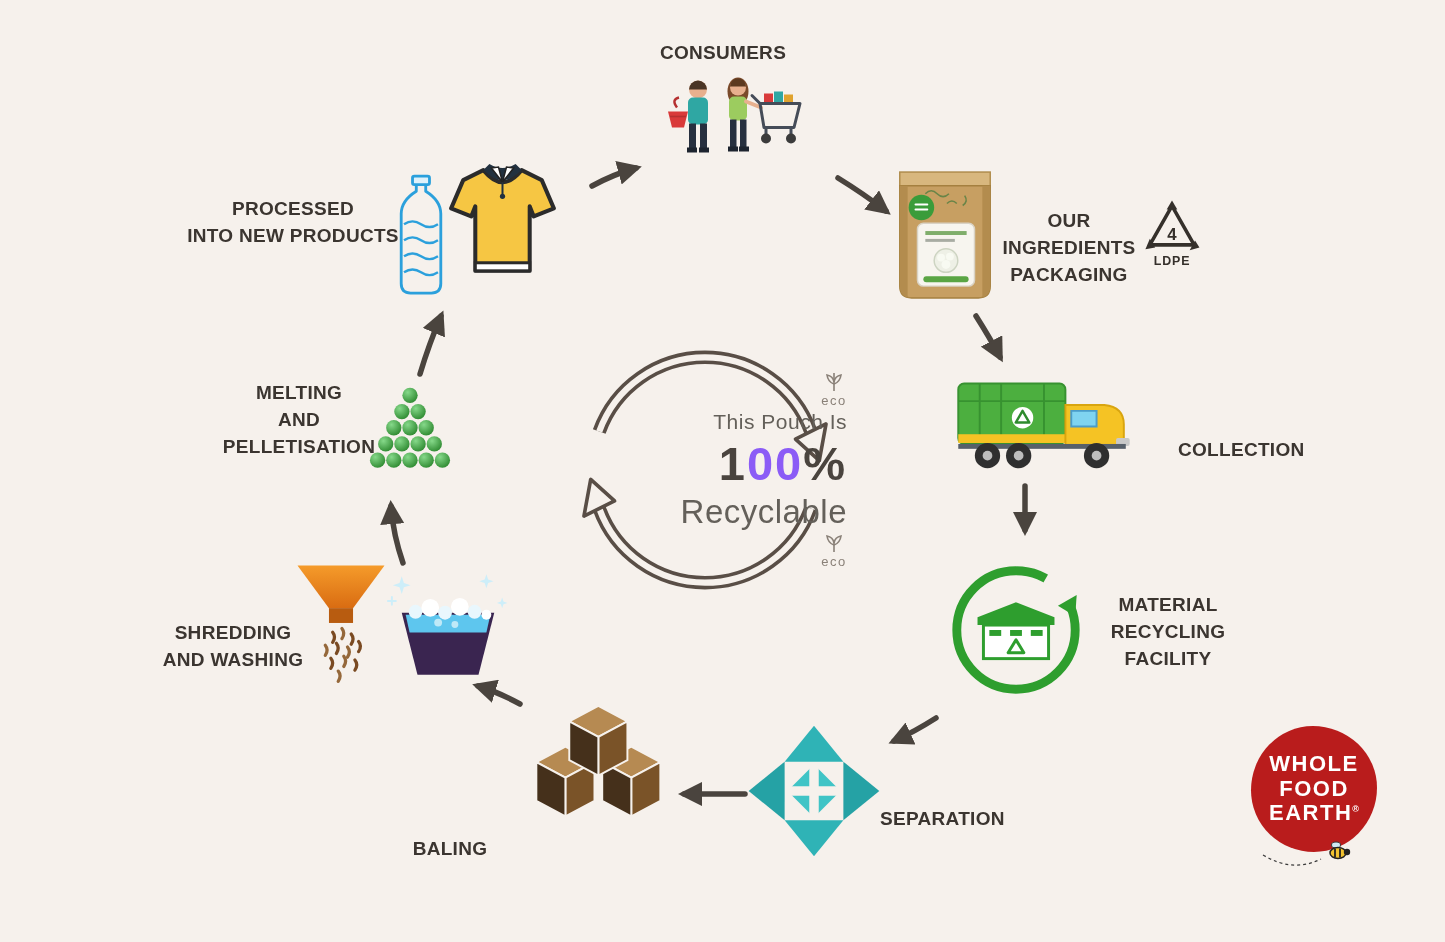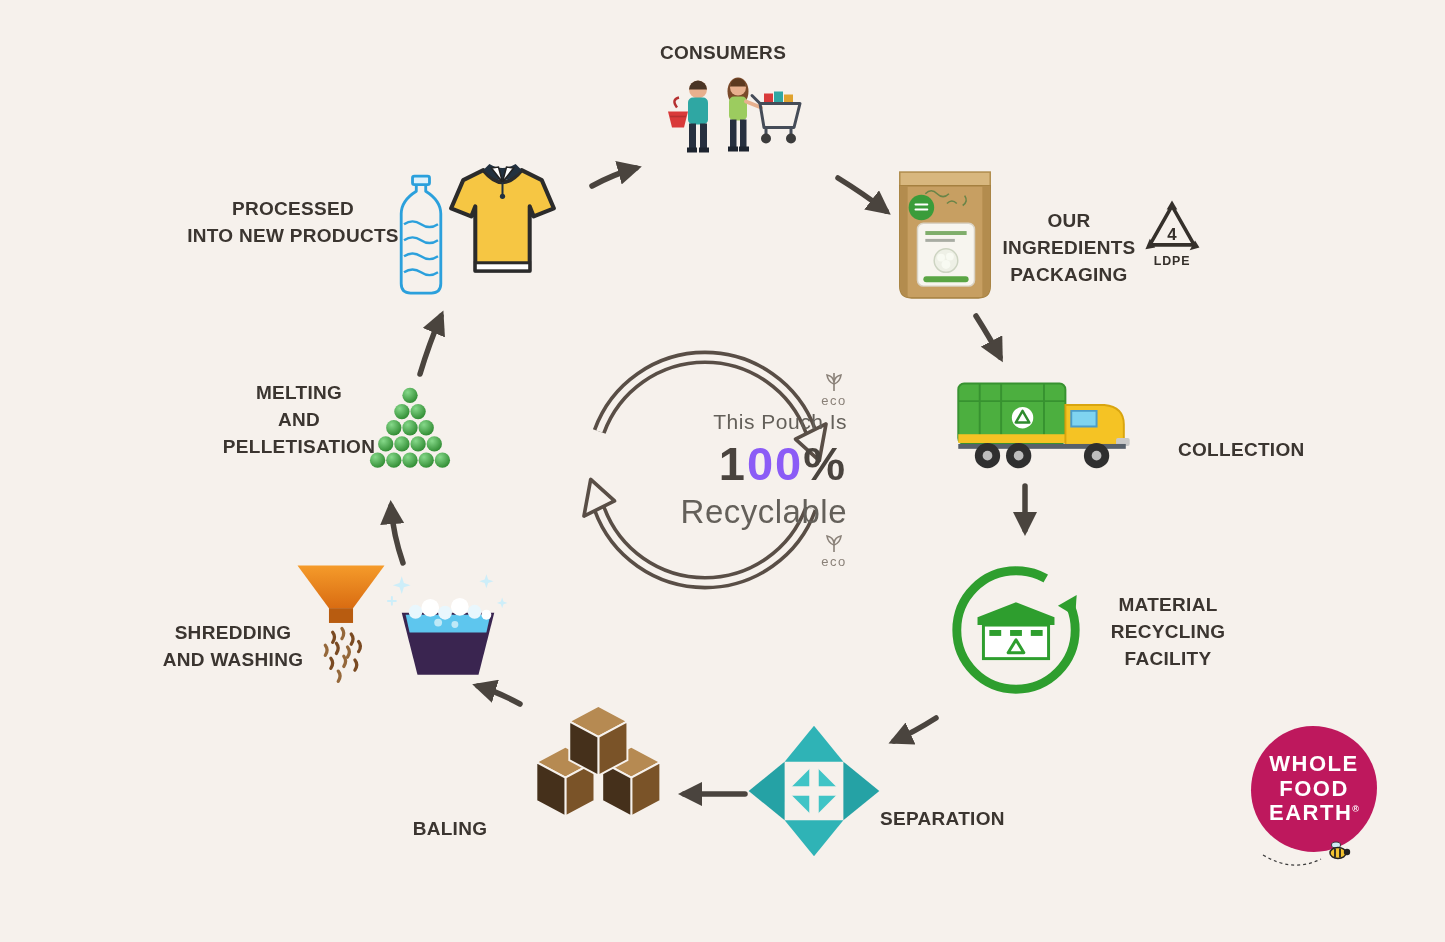--- a/index.html
+++ b/index.html
@@ -20,21 +20,21 @@
   }
   .ct-line1{font-size:21px;color:#64605a;letter-spacing:.5px;}
   .ct-pct{font-size:47px;font-weight:700;letter-spacing:2px;color:#4a443e;}
   .ct-pct .zeros{color:#8b5cf6;}
   .ct-line3{font-size:33px;color:#64605a;letter-spacing:.5px;}
   .eco{display:flex;flex-direction:column;align-items:center;color:#8a8178;}
   .eco .eco-word{font-size:13px;letter-spacing:1.5px;margin-top:1px;}
   
   .logo-circle{
     position:absolute;left:1251px;top:726px;width:126px;height:126px;
-    background:#be185d;border-radius:49% 51% 50% 50% / 51% 49% 51% 49%;
+    background:#b91c1c;border-radius:49% 51% 50% 50% / 51% 49% 51% 49%;
     display:flex;flex-direction:column;align-items:center;justify-content:center;
     color:#ffffff;font-weight:700;letter-spacing:1.5px;
   }
   .logo-circle .ll{font-size:22px;line-height:1.12;}
   .logo-circle sup{font-size:9px;letter-spacing:0;}
 </style>
 </head>
 <body>
 
 <div id="canvas">
@@ -220,21 +220,21 @@
       <g id="cube">
         <polygon points="0,-16 30,0 0,16 -30,0" fill="#b68a52" stroke="#f6f1ec" stroke-width="2"></polygon>
         <polygon points="0,16 30,0 30,40 0,56" fill="#7a5328" stroke="#f6f1ec" stroke-width="2"></polygon>
         <polygon points="-30,0 0,16 0,56 -30,40" fill="#45301b" stroke="#f6f1ec" stroke-width="2"></polygon>
       </g>
     </defs>
     <use href="#cube" transform="translate(60,62)"></use>
     <use href="#cube" transform="translate(128,62)"></use>
     <use href="#cube" transform="translate(94,20)"></use>
   </svg>
-  <div class="label" style="left:400px;top:816px;width:100px;">BALING</div>
+  <div class="label" style="left:400px;top:836px;width:100px;">BALING</div>
 
   <svg class="abs" style="left:288px;top:560px;" width="106" height="125" viewBox="0 0 110 135">
     <defs>
       <linearGradient id="fg" x1="0" y1="0" x2="0" y2="1">
         <stop offset="0" stop-color="#f59b2a"></stop>
         <stop offset="1" stop-color="#d96c12"></stop>
       </linearGradient>
     </defs>
     <polygon points="8,6 102,6 68,52 42,52" fill="url(#fg)"></polygon>
     <rect x="42" y="52" width="26" height="16" fill="#b85c10"></rect>

